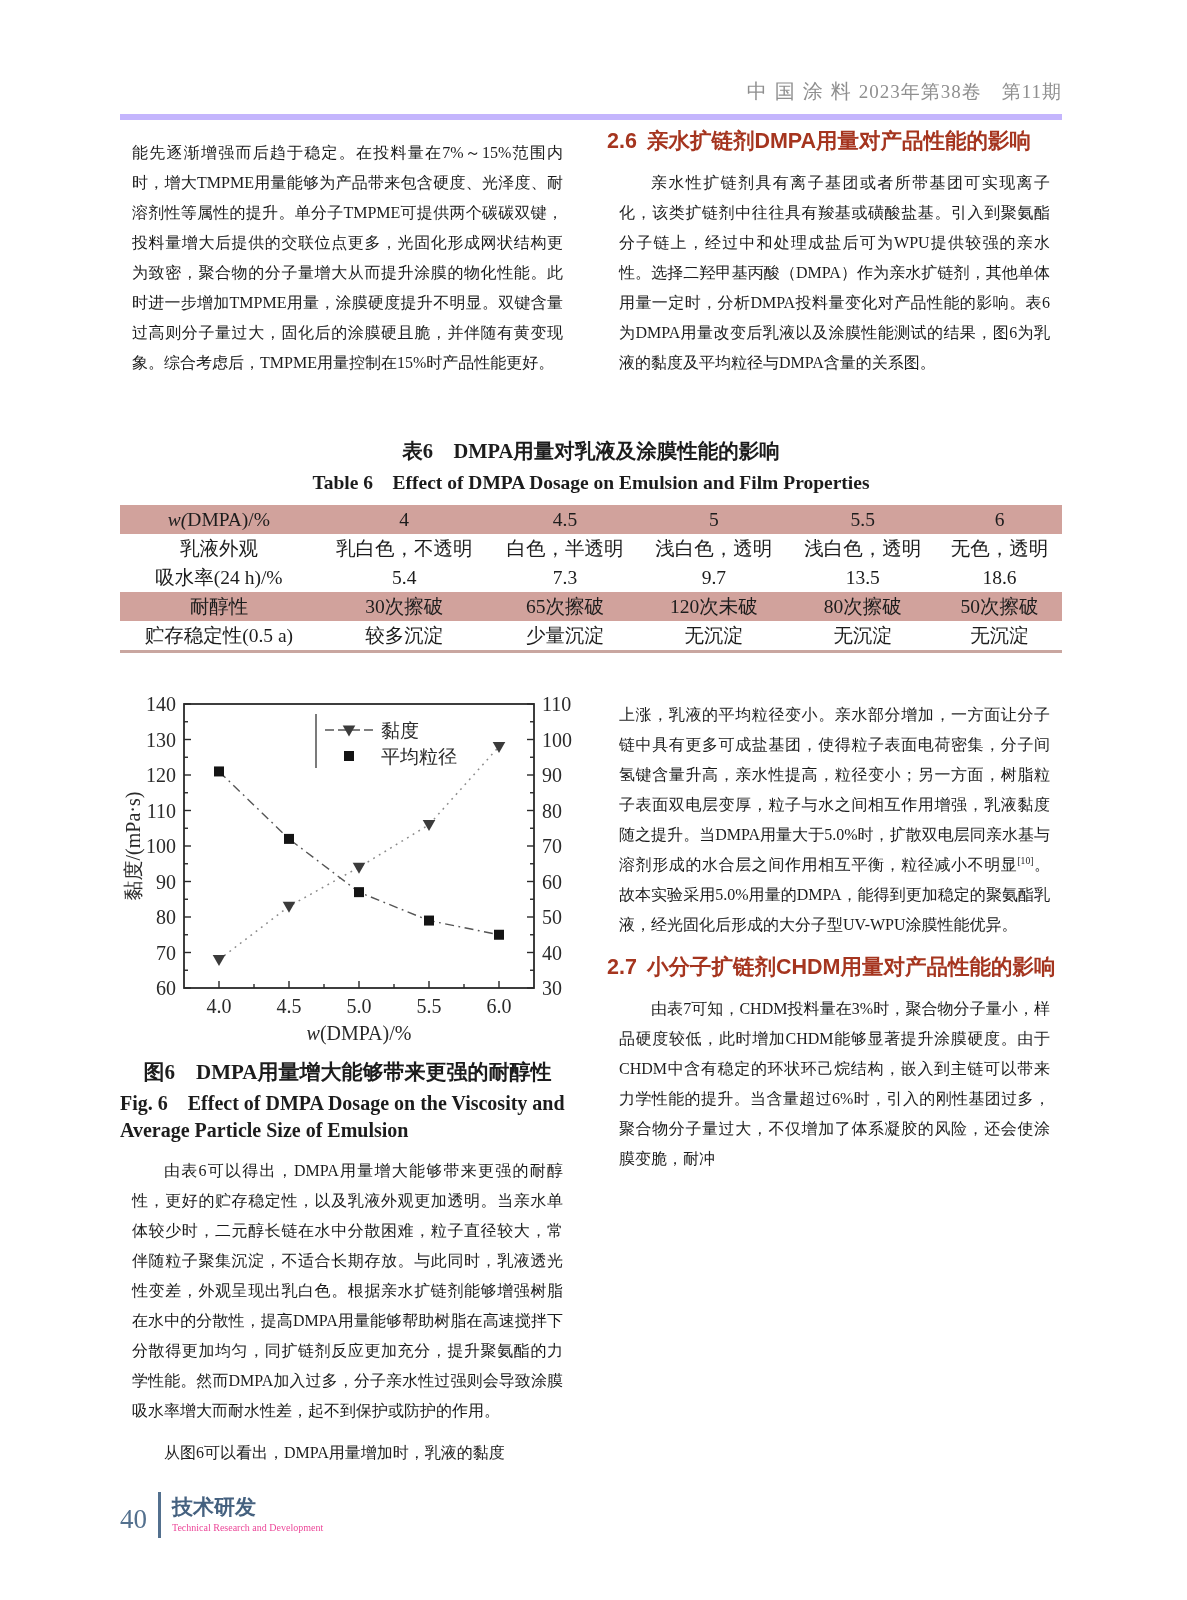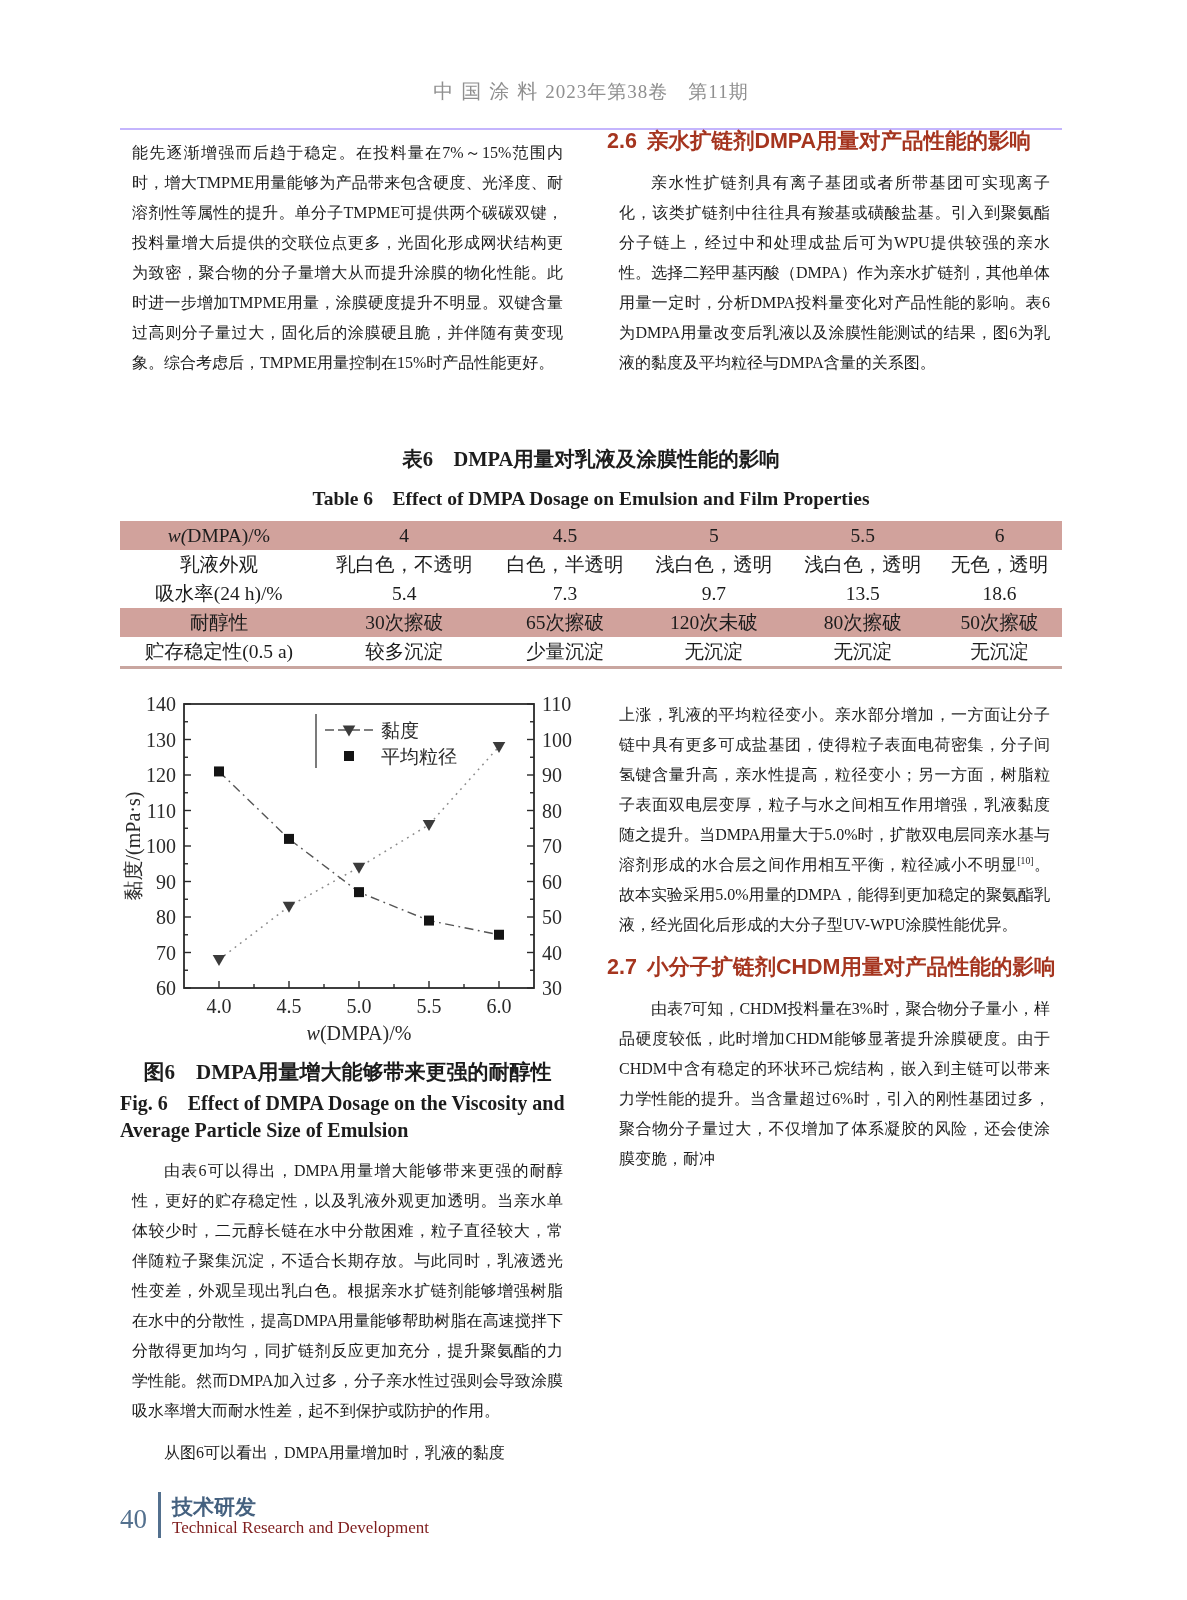--- a/index.html
+++ b/index.html
@@ -4,61 +4,61 @@
 <style>
   html,body{margin:0;padding:0;background:#e8e8e8;}
   .page{
     position:relative;width:1187px;height:1600px;background:#ffffff;
     font-family:"Liberation Serif","DejaVu Serif",serif;color:#1c1c1c;
     overflow:hidden;margin:0 auto;
   }
   
   .page-header{
     position:absolute;top:78px;left:120px;width:942px;
-    display:flex;justify-content:center;align-items:flex-end;
-    border-bottom:2px solid #c4b5fd;padding-bottom:23px;
+    display:flex;justify-content:flex-end;align-items:flex-end;
+    border-bottom:6px solid #c4b5fd;padding-bottom:9px;
   }
   .journal-name{font-family:"Liberation Sans",sans-serif;font-size:20px;color:#8f8f8f;letter-spacing:8px;}
   .issue-info{font-size:19px;color:#8f8f8f;letter-spacing:1px;}
   
   .row{position:absolute;left:120px;width:942px;display:flex;gap:32px;}
   .row1{top:126px;}
   .row2{top:688px;}
   .col{width:455px;}
   p.body{margin:12px;font-size:16px;line-height:30px;text-align:justify;}
   p.indent{text-indent:2em;}
   sup{font-size:0.6em;line-height:0;}
   .sec-heading{
     font-family:"Liberation Sans",sans-serif;font-weight:bold;
     font-size:21.5px;line-height:30px;color:#a5351f;margin:0 0 5px 0;
     white-space:nowrap;
   }
   .sec-heading .sec-num{margin-right:10px;}
   
   .table-block{position:absolute;top:433px;left:120px;width:942px;}
-  .tbl-title-zh{text-align:center;font-weight:bold;font-size:20.5px;margin:12px;}
+  .tbl-title-zh{text-align:center;font-weight:bold;font-size:20.5px;margin:4px;}
   .tbl-title-en{text-align:center;font-weight:bold;font-size:19.5px;margin:3px 0 0 0;}
   table.datatable{
     width:100%;border-collapse:collapse;margin-top:9px;font-size:19.5px;
     border-bottom:3px solid #c9a6a0;
   }
   table.datatable td{height:29px;text-align:center;padding:0 2px;}
   td.rowlabel{text-align:left;padding-left:22px;width:21%;}
   tr.pink{background:#d1a29c;}
   td.ital::first-letter{font-style:italic;}
   
   .fig-caption-zh{text-align:center;font-weight:bold;font-size:21px;margin:8px 0 0 0;}
   .fig-caption-en{text-align:left;font-weight:bold;font-size:20px;margin:4px 0 0 0;line-height:27px;}
   .fig-text{margin-top:14px;}
   
   .page-footer{position:absolute;top:1492px;left:120px;display:flex;align-items:center;}
   .page-num{font-size:27px;color:#53708e;margin-right:11px;padding-top:8px;}
   .footer-bar{width:3px;height:46px;background:#53708e;margin-right:11px;}
   .footer-sec-zh{font-family:"Liberation Sans",sans-serif;font-weight:bold;font-size:21px;color:#45617f;line-height:24px;}
-  .footer-sec-en{font-size:17px;color:#7f1d1d;line-height:17px;}
+  .footer-sec-en{font-size:10px;color:#ec4899;line-height:17px;}
 </style>
 </head>
 <body>
 
 <div class="page">
 
   <div class="page-header">
     <span class="journal-name">中国涂料</span>
     <span class="issue-info">2023年第38卷　第11期</span>
   </div>

